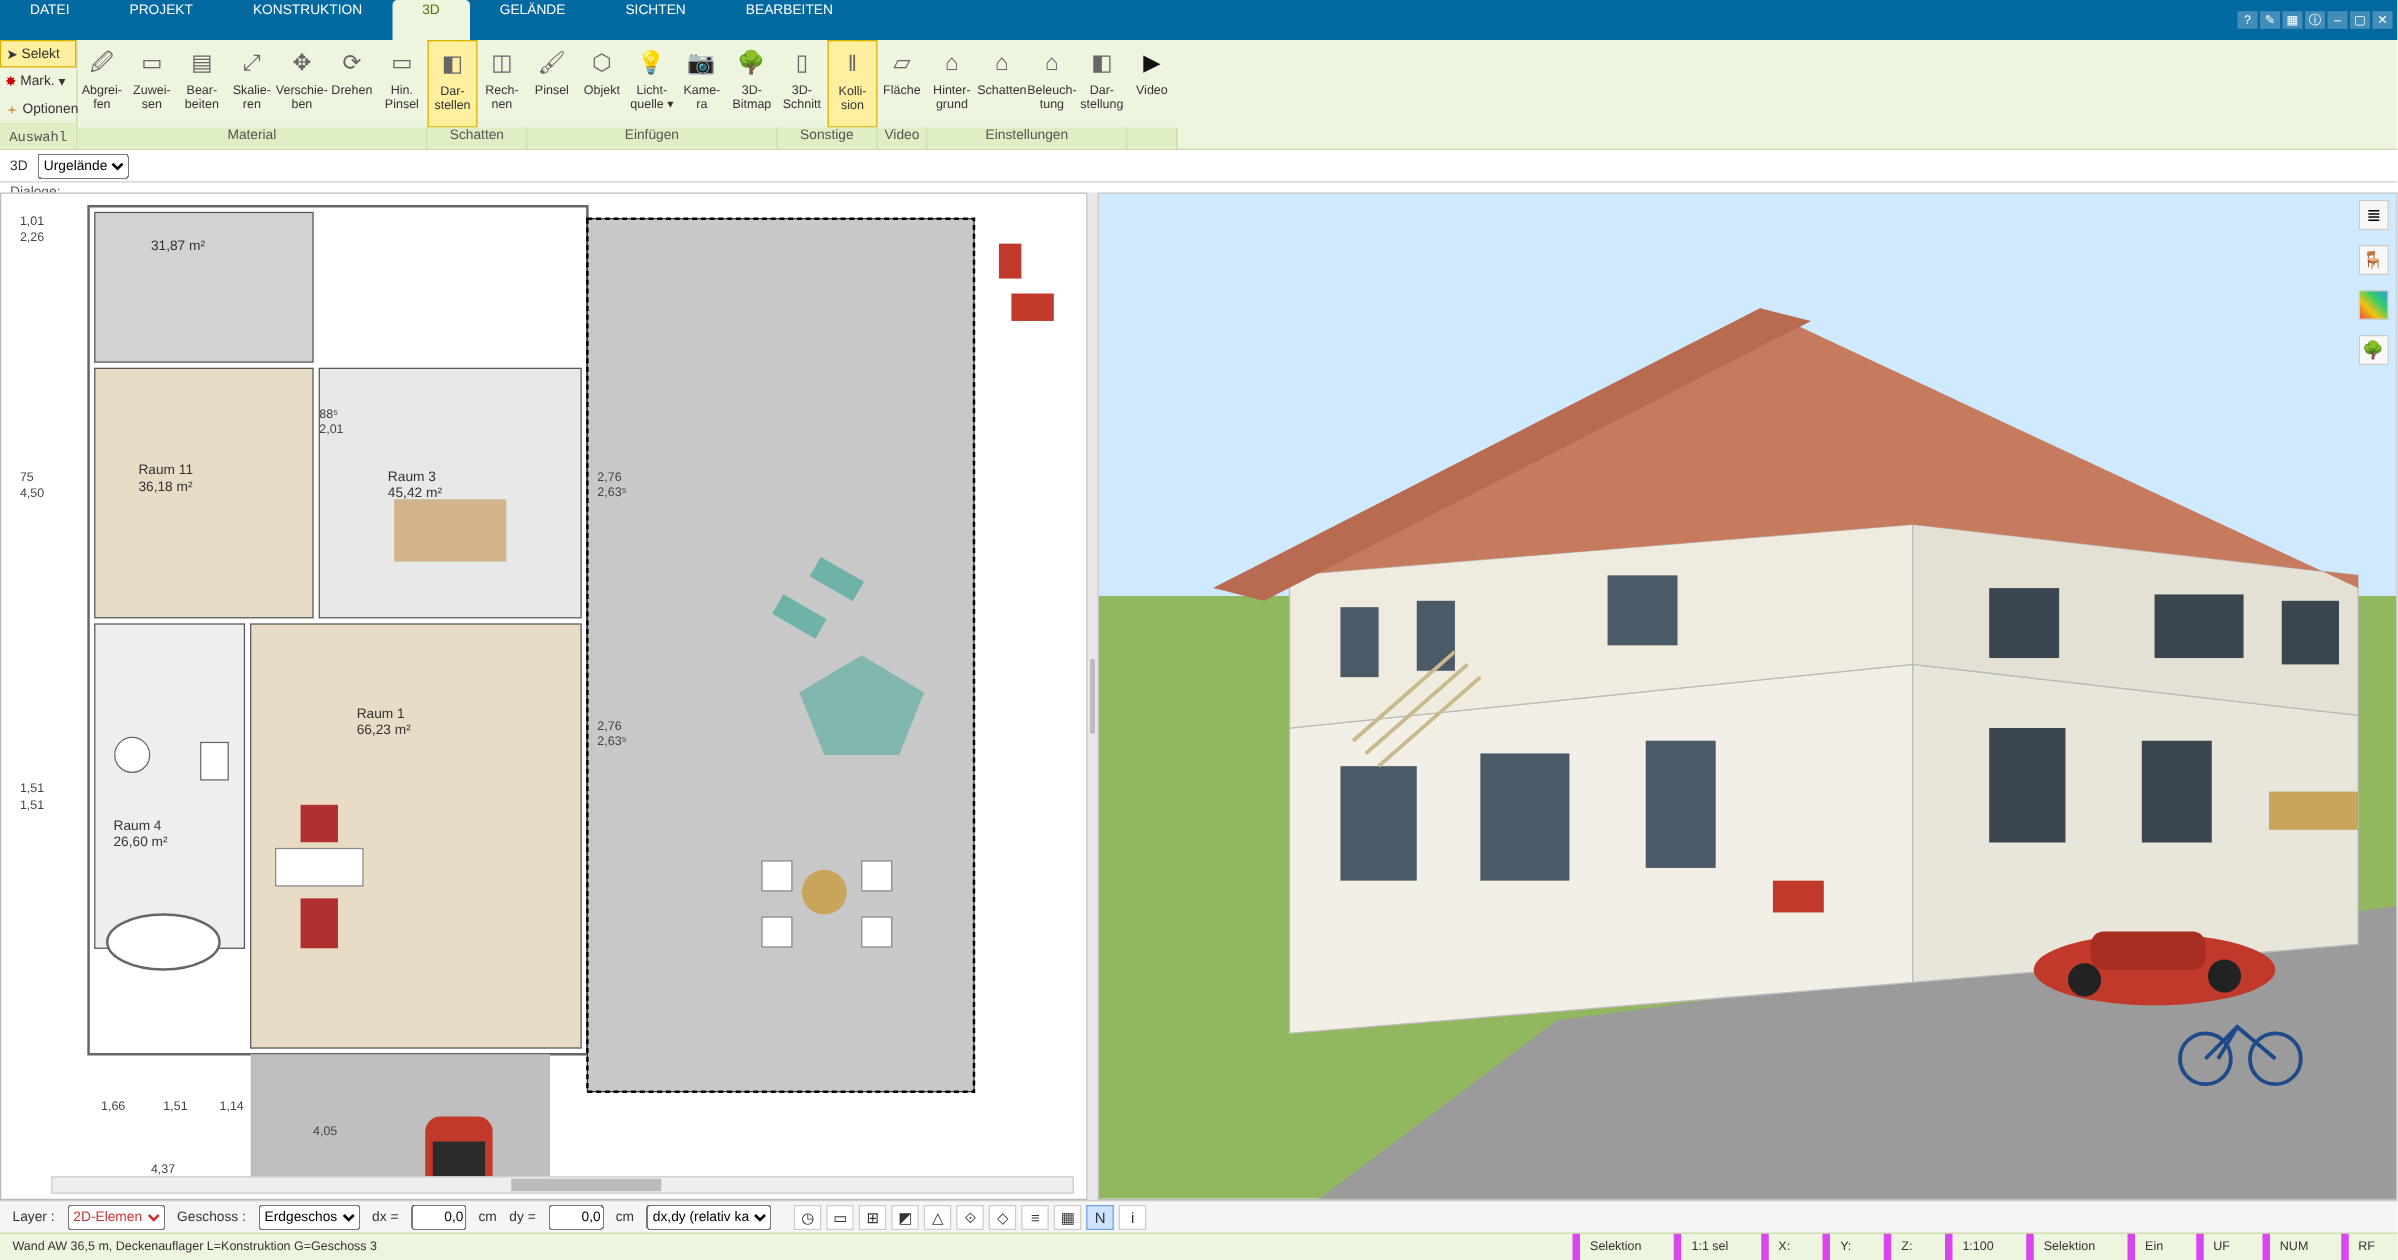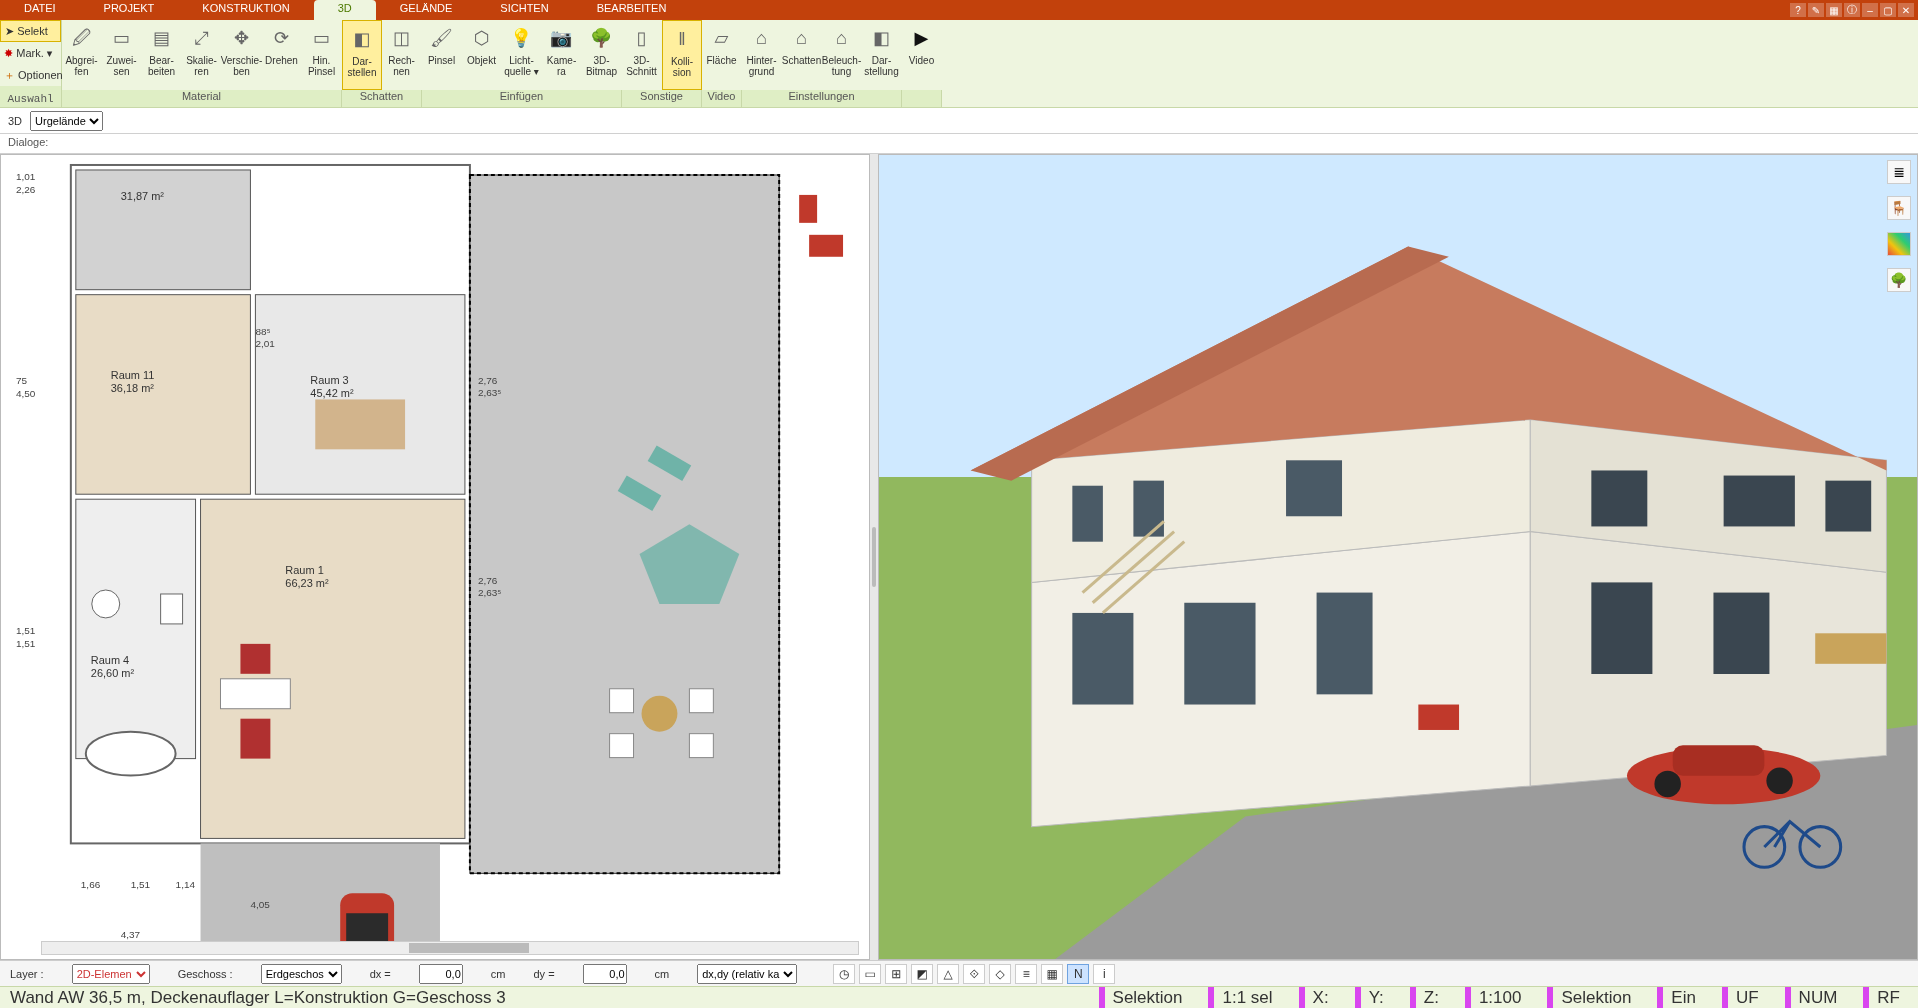--- a/index.html
+++ b/index.html
@@ -1,19 +1,19 @@
 <!DOCTYPE html>
 <html><head>
 <meta charset="utf-8">
 <style>
 * { margin: 0; padding: 0; box-sizing: border-box; font-family: "Segoe UI", Tahoma, sans-serif; }
 html, body { width: 1918px; height: 1008px; overflow: hidden; background: #fff; }
 
 
-.tabstrip { height: 20px; background: #c2410c; display: flex; align-items: stretch; font-size: 11px; color: #fff; }
+.tabstrip { height: 32px; background: #0369a1; display: flex; align-items: stretch; font-size: 11px; color: #fff; }
 .tabstrip .tab { padding: 2px 24px 0; cursor: pointer; user-select: none; }
 .tabstrip .tab.active { background: #eef5df; color: #4d7a00; border-top-left-radius: 4px; border-top-right-radius: 4px; }
 .tabstrip .spacer { flex: 1; }
 .tabstrip .win-btns { display: flex; gap: 2px; align-items: center; padding-right: 4px; }
 .tabstrip .win-btns span { width: 16px; height: 14px; background: rgba(255,255,255,.25); display: inline-flex; align-items: center; justify-content: center; font-size: 10px; cursor: pointer; }
 
 
 .ribbon { height: 88px; background: #eef5df; border-bottom: 1px solid #c8d8a8; display: flex; }
 .ribbon .left-col { width: 62px; display: flex; flex-direction: column; border-right: 1px solid #c8d8a8; }
 .ribbon .left-col .mini { height: 22px; display: flex; align-items: center; gap: 3px; padding: 0 4px; font-size: 11px; color: #333; cursor: pointer; }
@@ -49,29 +49,29 @@
 
 
 .view3d { position:absolute; inset:0; background: linear-gradient(#cfe9ff 0 40%, #91b85e 40% 100%); }
 .view3d svg { position:absolute; inset:0; }
 
 
 .side-palette { position: absolute; top: 160px; right: 6px; width: 26px; display: flex; flex-direction: column; gap: 12px; align-items: center; z-index: 5; }
 .side-palette .p-btn { width: 24px; height: 24px; border: 1px solid #ccc; background: #f8f8f8; display:flex; align-items:center; justify-content:center; font-size:14px; cursor:pointer; }
 
 
-.bottombar { position: absolute; bottom: 22px; left: 0; right: 0; height: 26px; border-top: 1px solid #ccc; background: #f5f5f5; display: flex; align-items: center; font-size: 11px; color: #333; gap: 28px; padding: 0 10px; }
+.bottombar { position: absolute; bottom: 22px; left: 0; right: 0; height: 26px; border-top: 1px solid #ccc; background: #f5f5f5; display: flex; align-items: center; font-size: 11px; color: #333; gap: 10px; padding: 0 10px; }
 .bottombar select, .bottombar input { font-size: 11px; height: 20px; }
 .bottombar input.num { width: 44px; text-align: right; }
 .bottombar .icons { display:flex; gap:4px; margin-left:8px; }
 .bottombar .icons span { width:22px; height:20px; border:1px solid #ccc; background:#fff; display:flex; align-items:center; justify-content:center; cursor:pointer; font-size:12px; }
 .bottombar .icons span.on { background:#cde3ff; border-color:#6fa3e0; }
 
 
-.status { position: absolute; bottom: 0; left: 0; right: 0; height: 22px; background: #eef5df; border-top: 1px solid #c8d8a8; display: flex; align-items: center; font-size: 17px; color: #333; padding: 0 10px; gap: 18px; }
+.status { position: absolute; bottom: 0; left: 0; right: 0; height: 22px; background: #eef5df; border-top: 1px solid #c8d8a8; display: flex; align-items: center; font-size: 10px; color: #333; padding: 0 10px; gap: 18px; }
 .status .grow { flex: 1; }
 .status .cell { border-left: 6px solid #d946ef; padding: 0 8px; height: 100%; display:flex; align-items:center; }
 
 
 .hscroll { position:absolute; left:40px; right:10px; bottom:4px; height:14px; background:#eee; border:1px solid #ccc; }
 .hscroll .thumb { position:absolute; left:45%; width:120px; top:1px; bottom:1px; background:#bbb; }
 </style>
 </head>
 <body>
 

